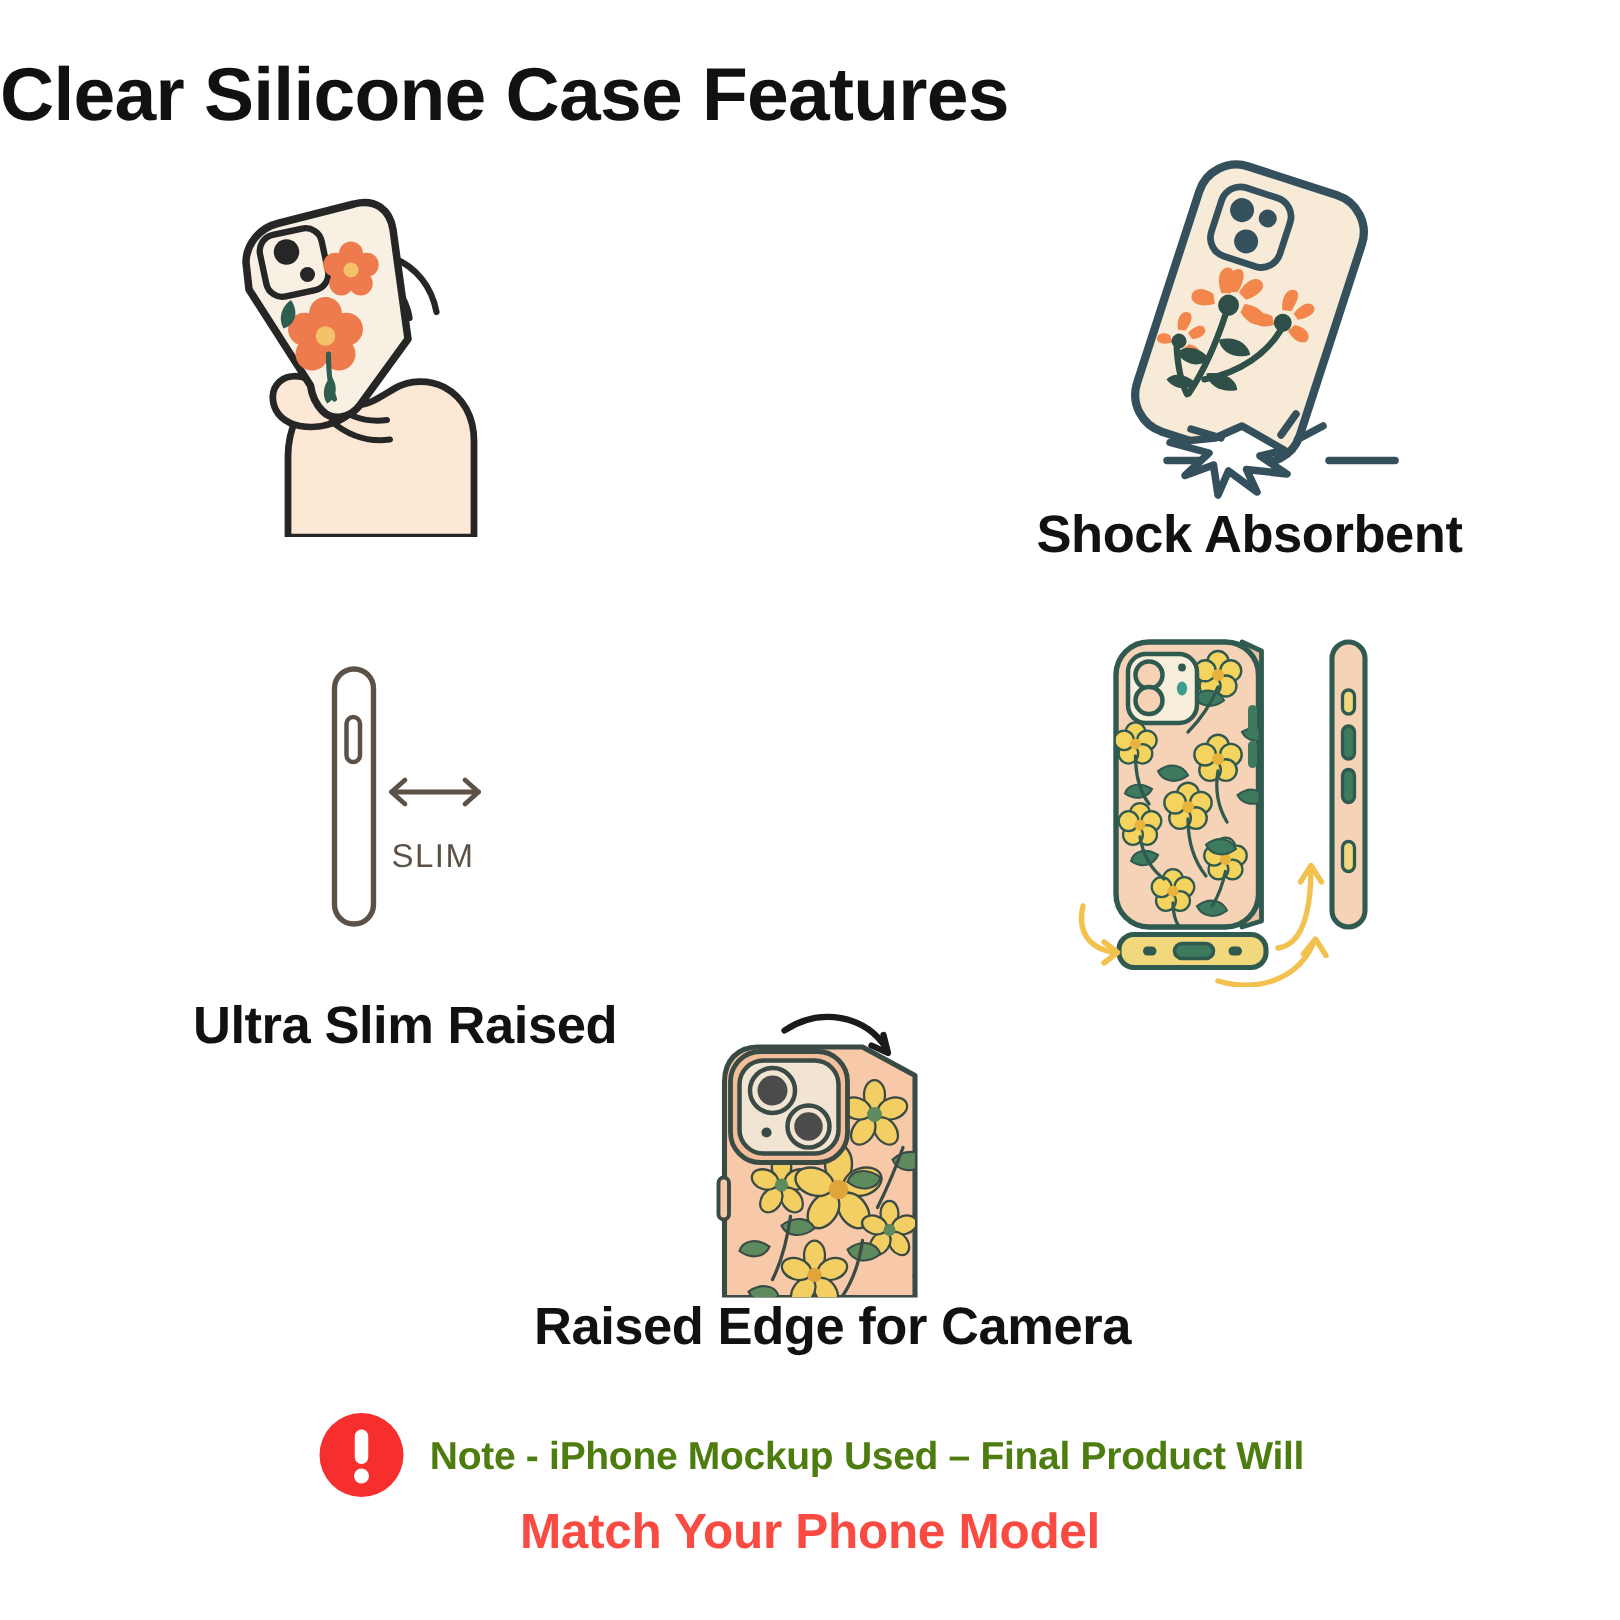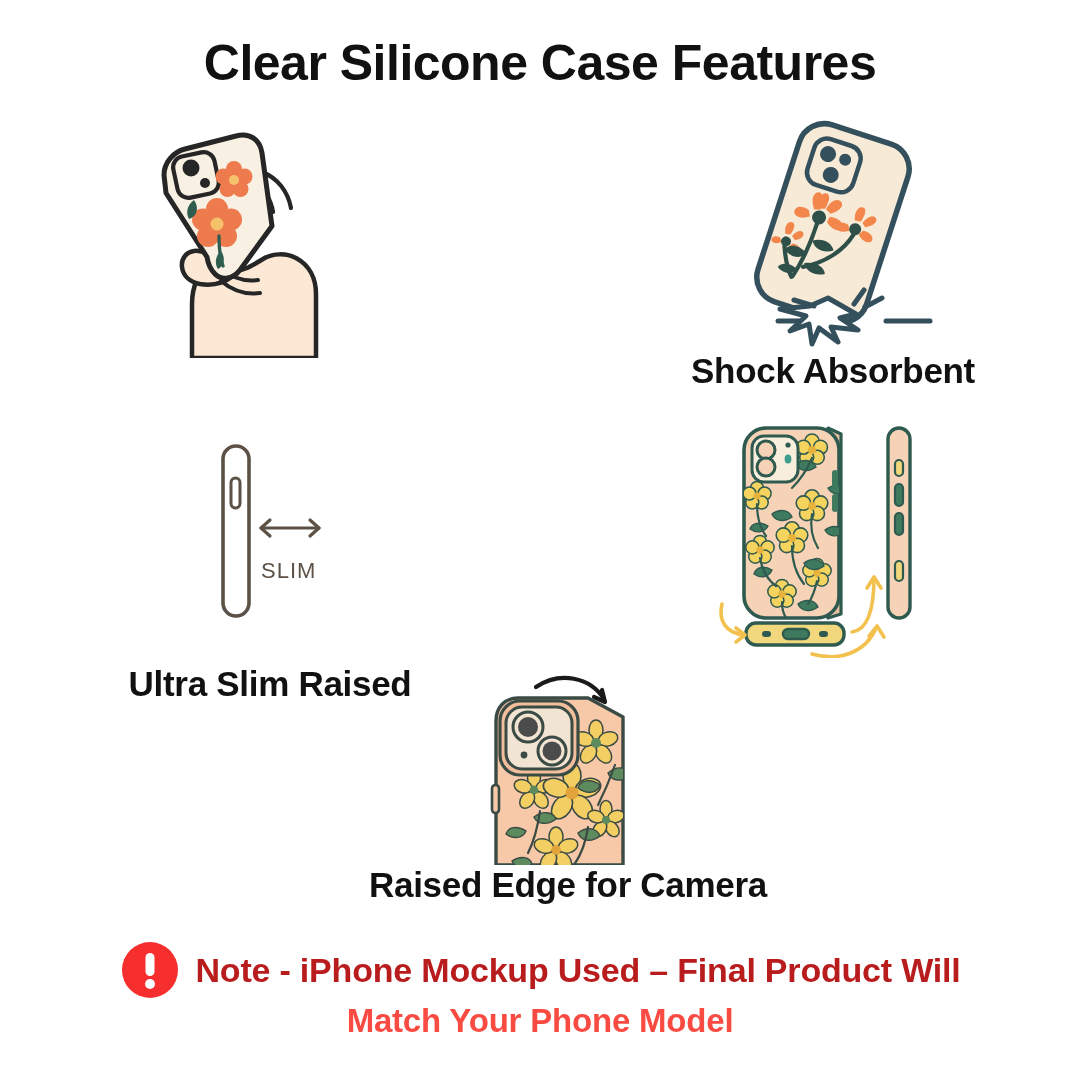--- a/index.html
+++ b/index.html
@@ -9,62 +9,62 @@
     font-family:"Liberation Sans","DejaVu Sans",sans-serif;
     overflow:hidden;
     position:relative;
   }
   #infographic{
     position:relative;width:1080px;height:1080px;
     background:#ffffff;
   }
   .title{
     position:absolute;left:0;top:34px;width:1080px;
-    text-align:center;
+    text-align:left;
     font-size:50px;font-weight:bold;color:#111111;
     letter-spacing:-0.5px;
   }
   .feature{position:absolute;}
   .art{position:absolute;left:0;top:0;}
   .flabel{
     position:absolute;text-align:center;
     font-size:35px;font-weight:bold;color:#111111;
     white-space:nowrap;letter-spacing:-0.3px;
   }
 
   
   #f-grip{left:120px;top:118px;width:280px;height:240px;}
   #f-grip .flabel{left:-60px;top:240px;width:400px;}
 
-  #f-shock{left:718px;top:118px;width:230px;height:230px;}
+  #f-shock{left:718px;top:104px;width:230px;height:230px;}
   #f-shock .flabel{left:-85px;top:233px;width:400px;}
 
   #f-slim{left:185px;top:430px;width:170px;height:200px;}
   #f-slim .flabel{left:-120px;top:234px;width:410px;}
 
   #f-ports{left:700px;top:418px;width:250px;height:240px;}
   #f-ports .flabel{left:-65px;top:236px;width:380px;}
 
-  #f-camera{left:468px;top:665px;width:200px;height:200px;}
+  #f-camera{left:455px;top:665px;width:200px;height:200px;}
   #f-camera .flabel{left:-145px;top:200px;width:490px;}
 
   
   .note-wrap{
     position:absolute;left:0;top:940px;width:1080px;
     display:flex;flex-direction:column;align-items:center;
   }
   .note-row{
     display:flex;align-items:center;justify-content:center;
     width:1000px;
   }
   .note-icon{
     width:60px;height:60px;flex:0 0 60px;margin-right:16px;
   }
   .note-text{
-    font-size:34px;font-weight:bold;color:#b91c1c;
+    font-size:26px;font-weight:bold;color:#4d7c0f;
     text-align:left;line-height:1.32;letter-spacing:-0.2px;
   }
   .note-line2{
     font-size:33px;font-weight:bold;color:#FA4B42;
     text-align:center;width:1080px;margin-top:2px;letter-spacing:-0.2px;
   }
   .slim-text{
     position:absolute;font-size:22px;color:#5C5147;
     font-weight:normal;letter-spacing:1px;
   }

